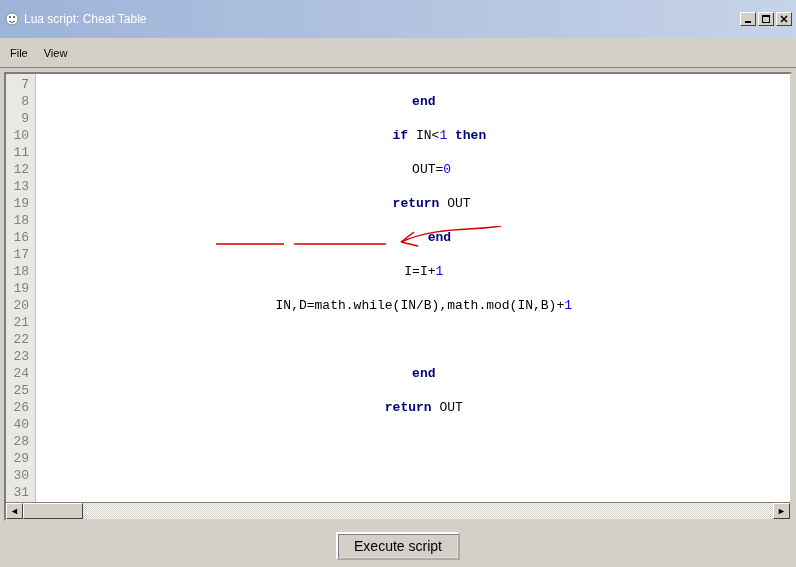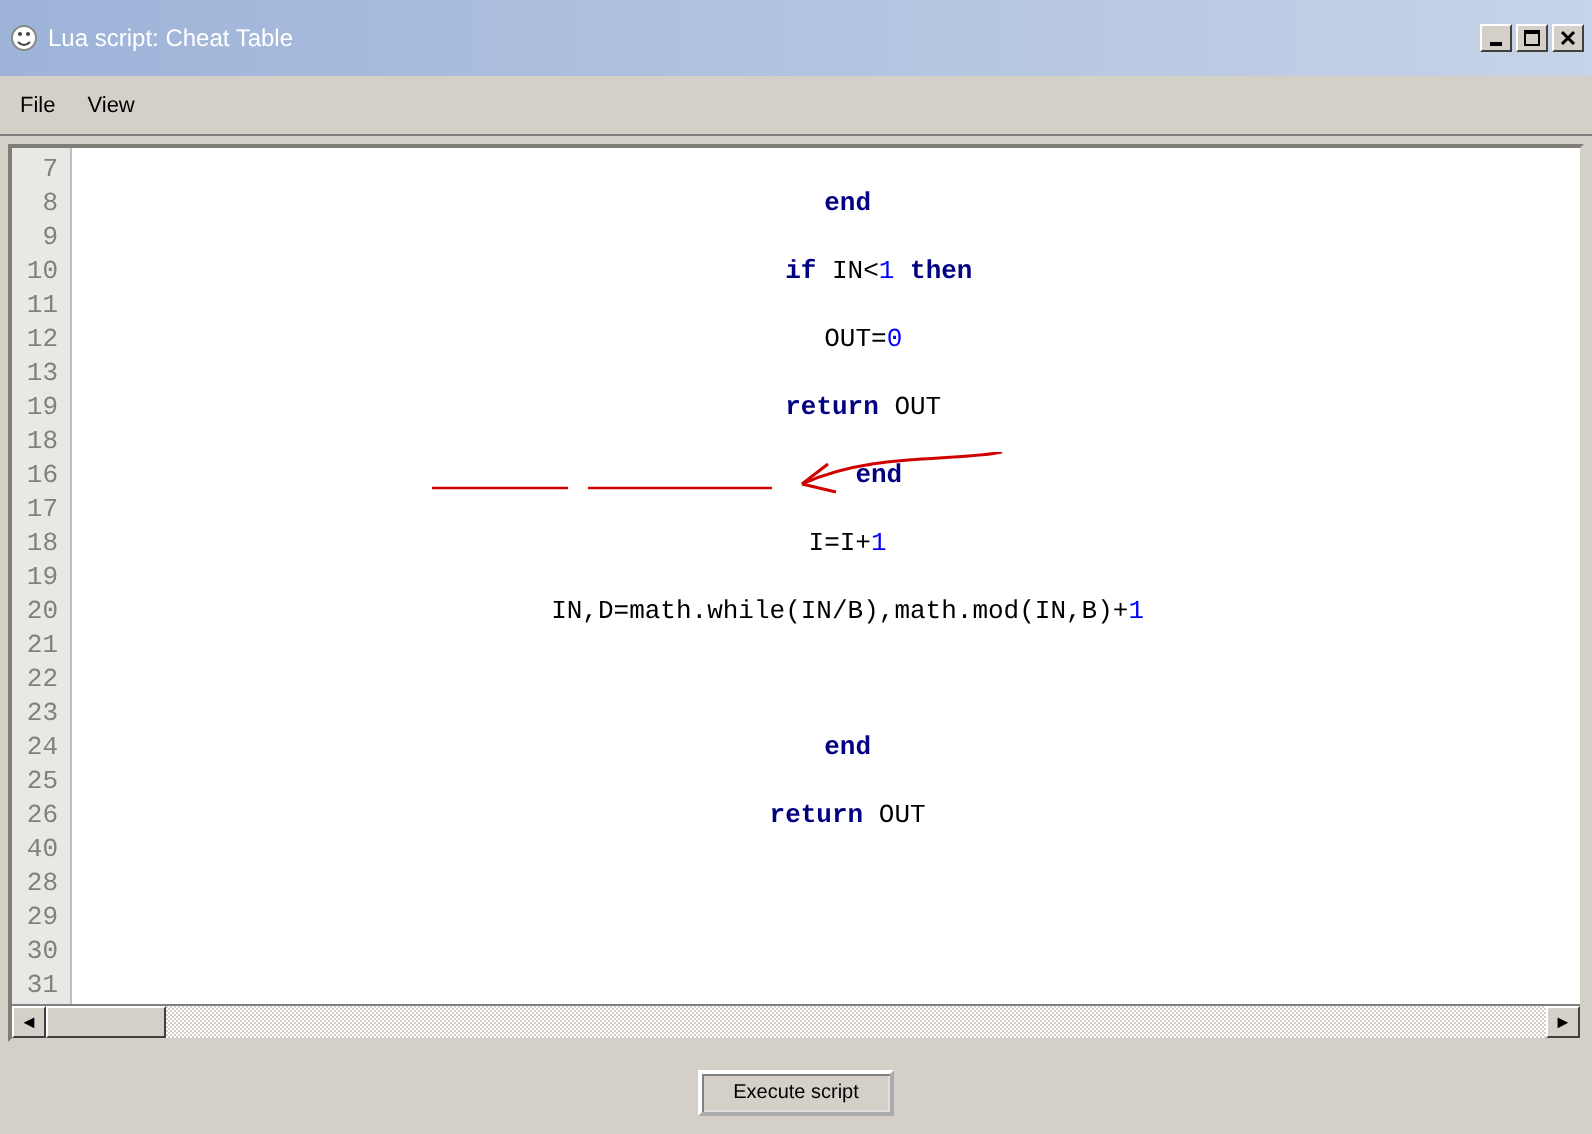--- a/index.html
+++ b/index.html
@@ -142,21 +142,21 @@
     background: #d4d0c8;
   }
   .exec-btn {
     padding: 4px 16px;
     background: #d4d0c8;
     border: 1px solid #fff;
     border-right-color: #404040;
     border-bottom-color: #404040;
     box-shadow: 1px 1px 0 #808080 inset, -1px -1px 0 #dfdfdf inset;
     font-family: Tahoma, sans-serif;
-    font-size: 10px;
+    font-size: 14px;
     cursor: pointer;
   }
   .exec-btn {
     border: 2px outset #fff;
   }
   .annotation {
     position: absolute;
     pointer-events: none;
     z-index: 10;
   }

